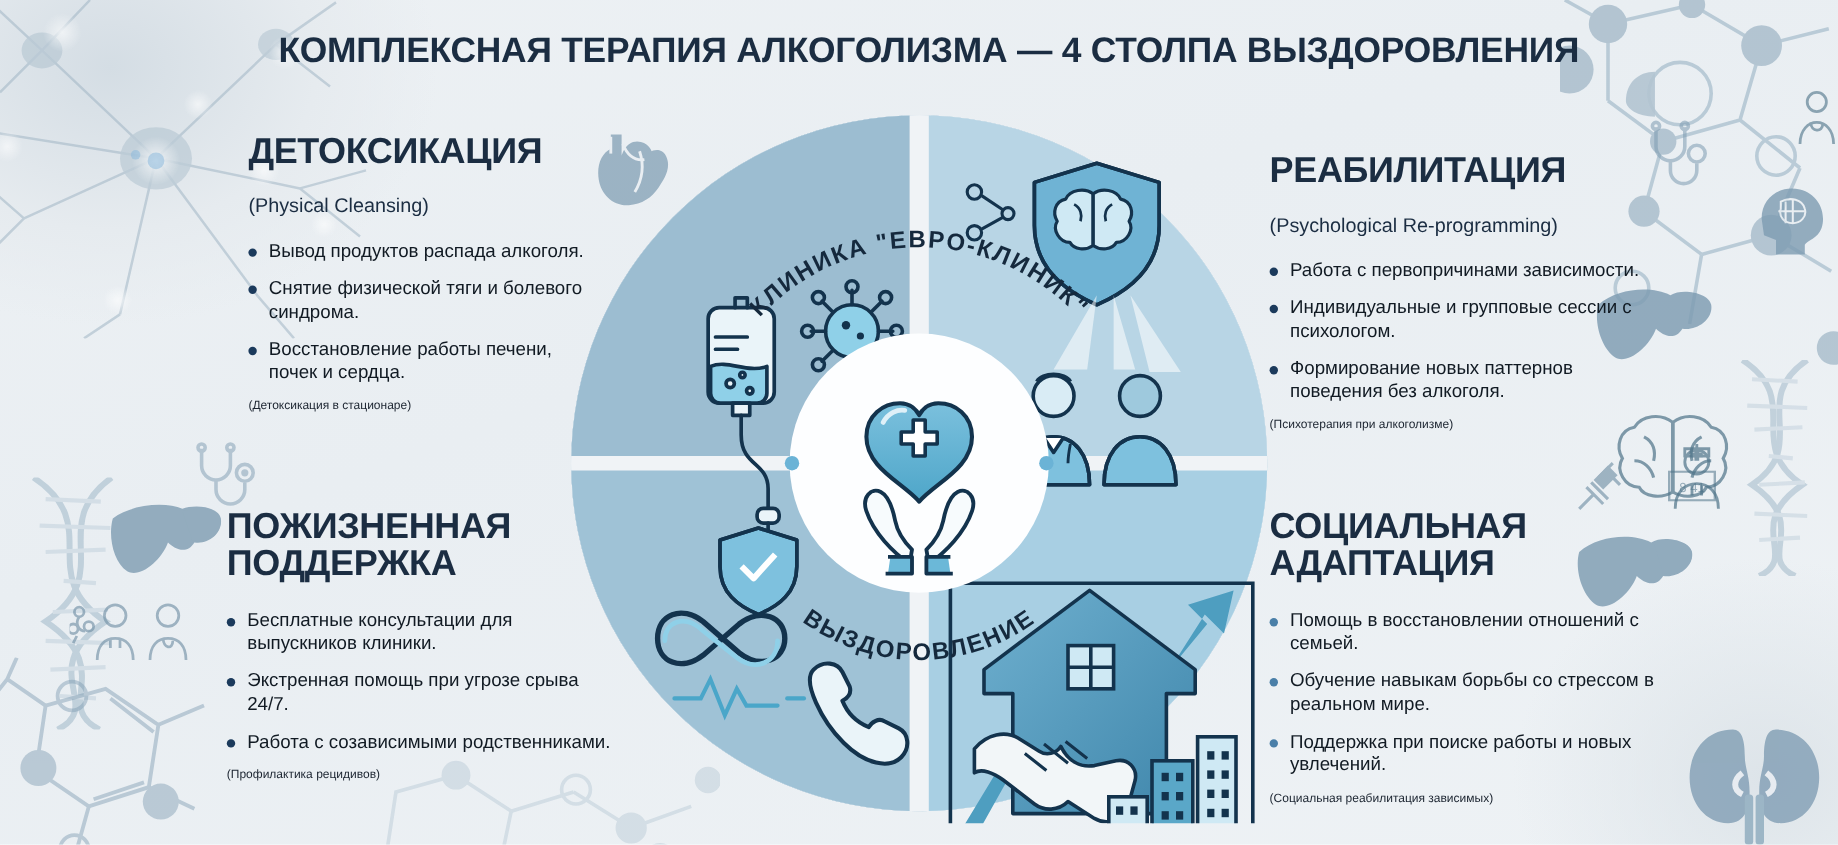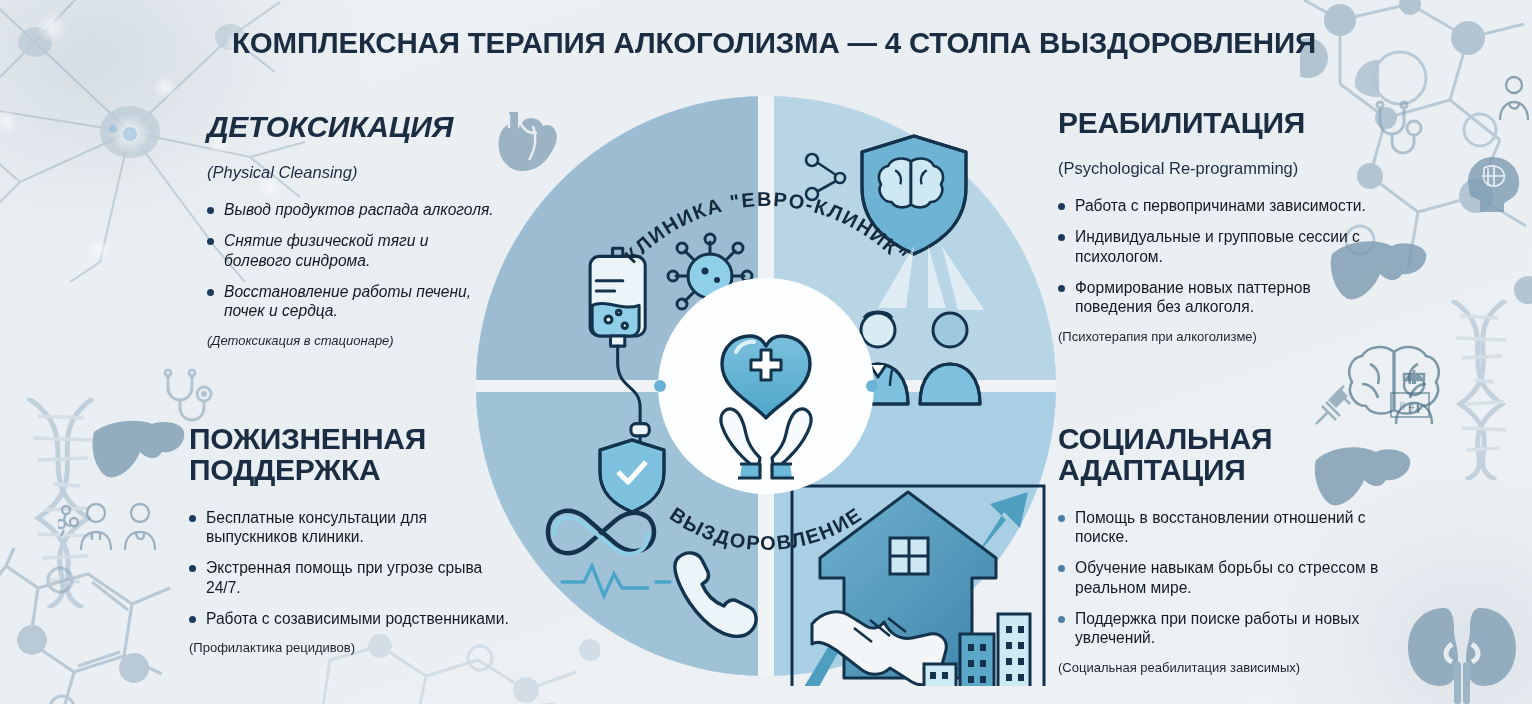--- a/index.html
+++ b/index.html
@@ -48,25 +48,25 @@
     position: relative; padding-left: 17px;
     font-size: 15.6px; line-height: 1.24; color: #111a23;
     margin-bottom: 12px;
   }
   .block li::before {
     content: ""; position: absolute; left: 0; top: 7px;
     width: 7px; height: 7px; border-radius: 50%;
     background: #1b3a5c;
   }
   .block .note {
-    font-size: 13px; color: #1b2430; margin-top: 9px;
-  }
-
-  #block-tl { top: 112px; left: 207px; width: 290px; font-style: italic; }
-  #block-tr { top: 108px; left: 1058px; width: 330px; }
+    font-size: 10px; color: #1b2430; margin-top: 9px;
+  }
+
+  #block-tl { top: 112px; left: 207px; width: 290px; }
+  #block-tr { top: 128px; left: 1058px; width: 330px; }
   #block-bl { top: 424px; left: 189px; width: 320px; }
   #block-br { top: 424px; left: 1058px; width: 330px; }
 
   #block-tr li::before { background: #1b3a5c; }
   #block-br li::before { background: #4a7fa8; }
   #block-bl li::before { background: #1b3a5c; }
 
   
   #diagram {
     position: absolute;
@@ -581,20 +581,20 @@
       <li>Бесплатные консультации для выпускников клиники.</li>
       <li>Экстренная помощь при угрозе срыва 24/7.</li>
       <li>Работа с созависимыми родственниками.</li>
     </ul>
     <div class="note">(Профилактика рецидивов)</div>
   </div>
 
   <div id="block-br" class="block">
     <h2>СОЦИАЛЬНАЯ АДАПТАЦИЯ</h2>
     <ul style="margin-top:22px">
-      <li>Помощь в восстановлении отношений с поиске.</li>
+      <li>Помощь в восстановлении отношений с семьей.</li>
       <li>Обучение навыкам борьбы со стрессом в реальном мире.</li>
       <li>Поддержка при поиске работы и новых увлечений.</li>
     </ul>
     <div class="note">(Социальная реабилитация зависимых)</div>
   </div>
 
 </div>
 
 </body></html>

